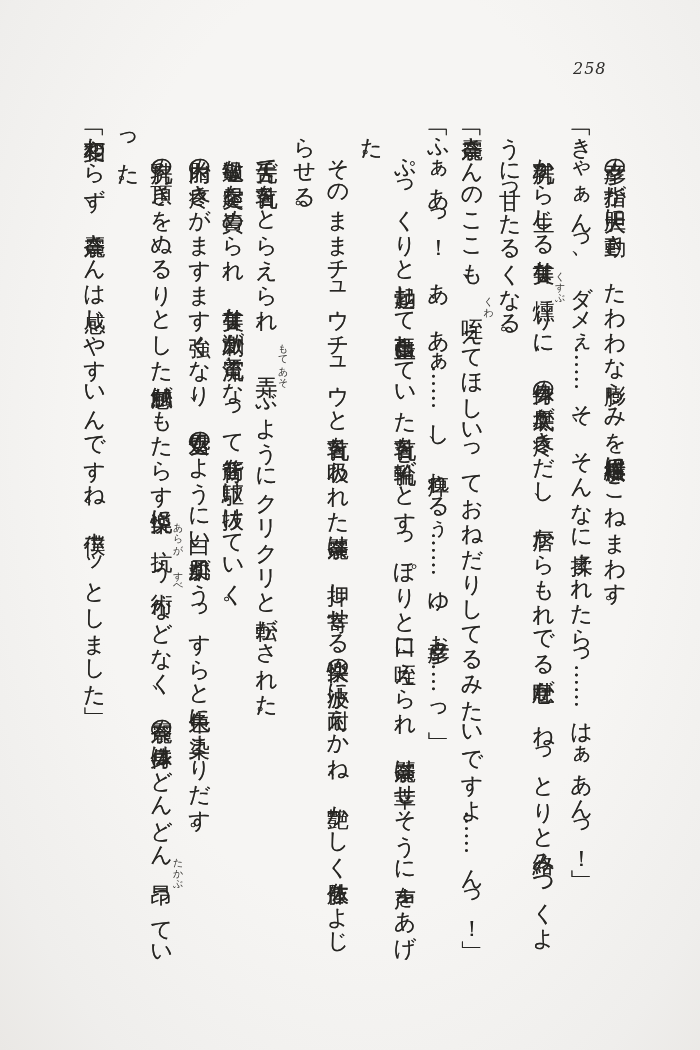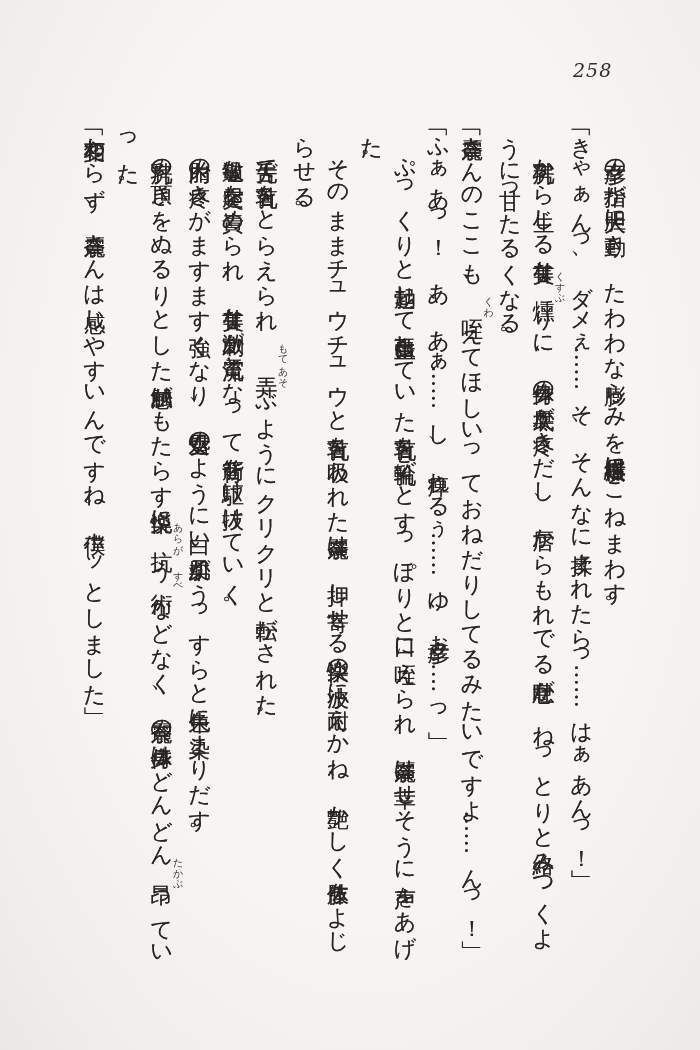--- a/index.html
+++ b/index.html
@@ -7,21 +7,21 @@
     width:700px;height:1050px;overflow:hidden;
     font-family:"DejaVu Serif","Liberation Serif",serif;
   }
   .page{
     position:relative;width:700px;height:1050px;
     background:radial-gradient(ellipse at 52% 42%, #f6f5f3 55%, #efeeec 85%, #eae8e5 100%);
   }
   .page-number{
     position:absolute;top:59px;left:573px;
     font-family:"DejaVu Serif","Liberation Serif",serif;
-    font-style:italic;font-size:19px;letter-spacing:1px;
+    font-style:italic;font-size:16px;letter-spacing:1px;
     color:#2e2d2b;
   }
   .text-block{
     position:absolute;top:122px;right:68px;height:836px;
     writing-mode:vertical-rl;text-orientation:mixed;
     font-size:22px;line-height:33.5px;letter-spacing:0;
     color:#262522;
     text-shadow:0 0 .6px rgba(38,37,34,.65);
     line-break:loose;
     text-spacing-trim:space-all;

